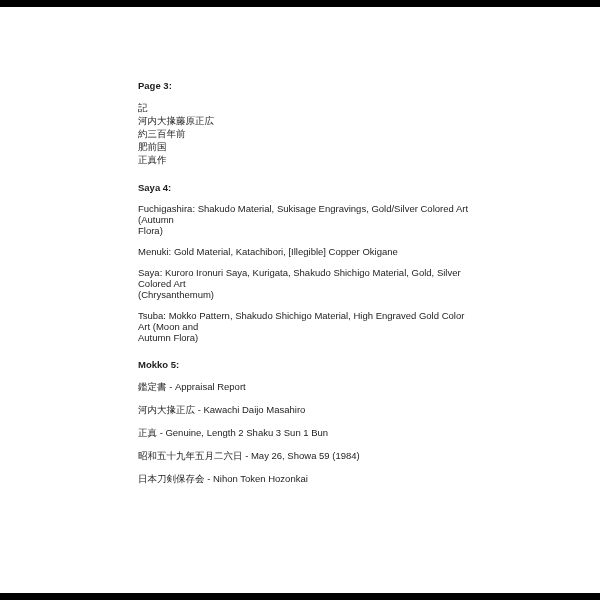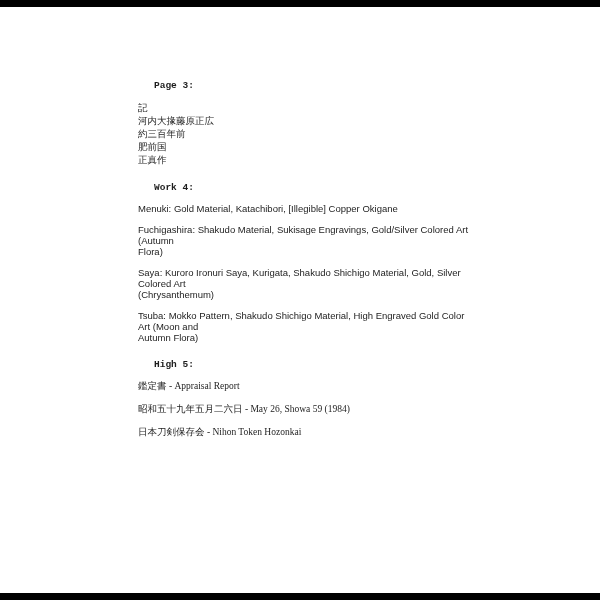--- a/index.html
+++ b/index.html
@@ -25,68 +25,68 @@
     top: 80px;
     width: 340px;
     font-family: "Liberation Sans", sans-serif;
     font-size: 9.5px;
     color: #1d1d1d;
     -webkit-font-smoothing: antialiased;
   }
   .h {
     font-weight: 700;
     line-height: 11px;
-    margin: 16px 0 10px 16px;
+    margin: 16px 0 10px 0;
     white-space: pre-line;
-    font-family: Liberation Mono, monospace;
   }
   .h.first { margin-top: 0; }
   .p {
     line-height: 11px;
     margin: 0 0 10px 0;
     white-space: pre-line;
   }
   .p.ja-block {
     line-height: 13px;
     margin-bottom: 7px;
   }
   .p.ja-line {
     line-height: 13px;
-    font-family: Liberation Serif, serif;
   }
 </style>
 </head>
 <body>
 
 <div class="letterbox top"></div>
 
 <div class="doc">
 
   <section>
     <div class="h first">Page 3:</div>
     <div class="p ja-block">記
 河内大掾藤原正広
 約三百年前
 肥前国
 正真作</div>
   </section>
 
   <section>
-    <div class="h">Work 4:</div>
-    <div class="p">Menuki: Gold Material, Katachibori, [Illegible] Copper Okigane</div>
+    <div class="h">Saya 4:</div>
     <div class="p">Fuchigashira: Shakudo Material, Sukisage Engravings, Gold/Silver Colored Art (Autumn
 Flora)</div>
+    <div class="p">Menuki: Gold Material, Katachibori, [Illegible] Copper Okigane</div>
     <div class="p">Saya: Kuroro Ironuri Saya, Kurigata, Shakudo Shichigo Material, Gold, Silver Colored Art
 (Chrysanthemum)</div>
     <div class="p">Tsuba: Mokko Pattern, Shakudo Shichigo Material, High Engraved Gold Color Art (Moon and
 Autumn Flora)</div>
   </section>
 
   <section>
-    <div class="h">High 5:</div>
+    <div class="h">Mokko 5:</div>
     <div class="p ja-line">鑑定書 - Appraisal Report</div>
+    <div class="p ja-line">河内大掾正広 - Kawachi Daijo Masahiro</div>
+    <div class="p ja-line">正真 - Genuine, Length 2 Shaku 3 Sun 1 Bun</div>
     <div class="p ja-line">昭和五十九年五月二六日 - May 26, Showa 59 (1984)</div>
     <div class="p ja-line">日本刀剣保存会 - Nihon Token Hozonkai</div>
   </section>
 
 </div>
 
 <div class="letterbox bottom"></div>
 
 </body></html>

